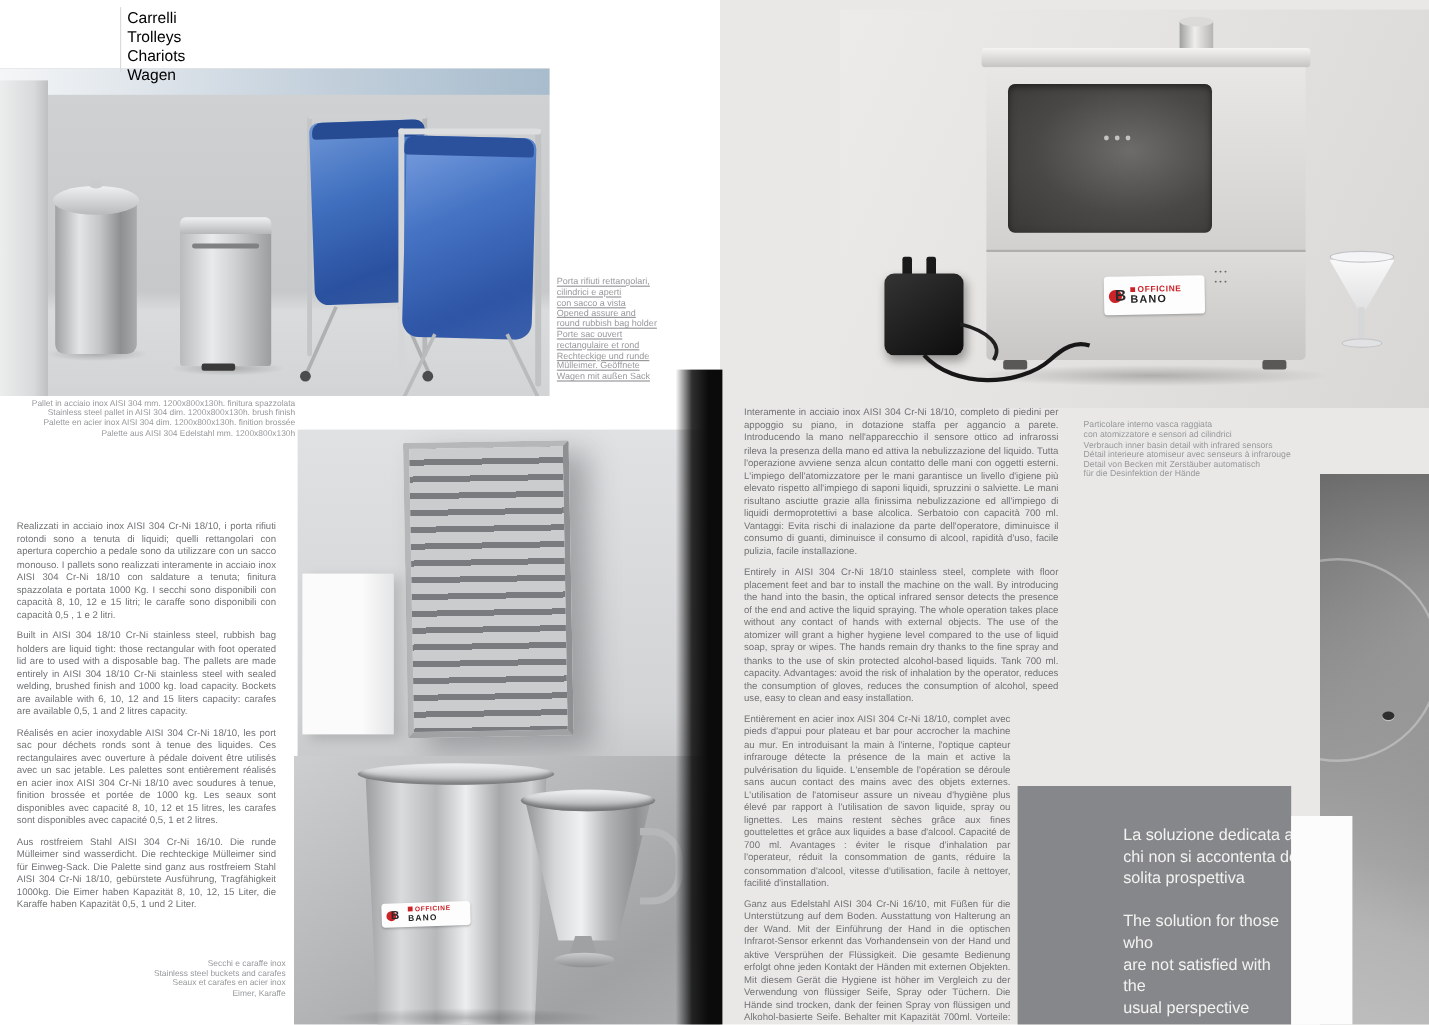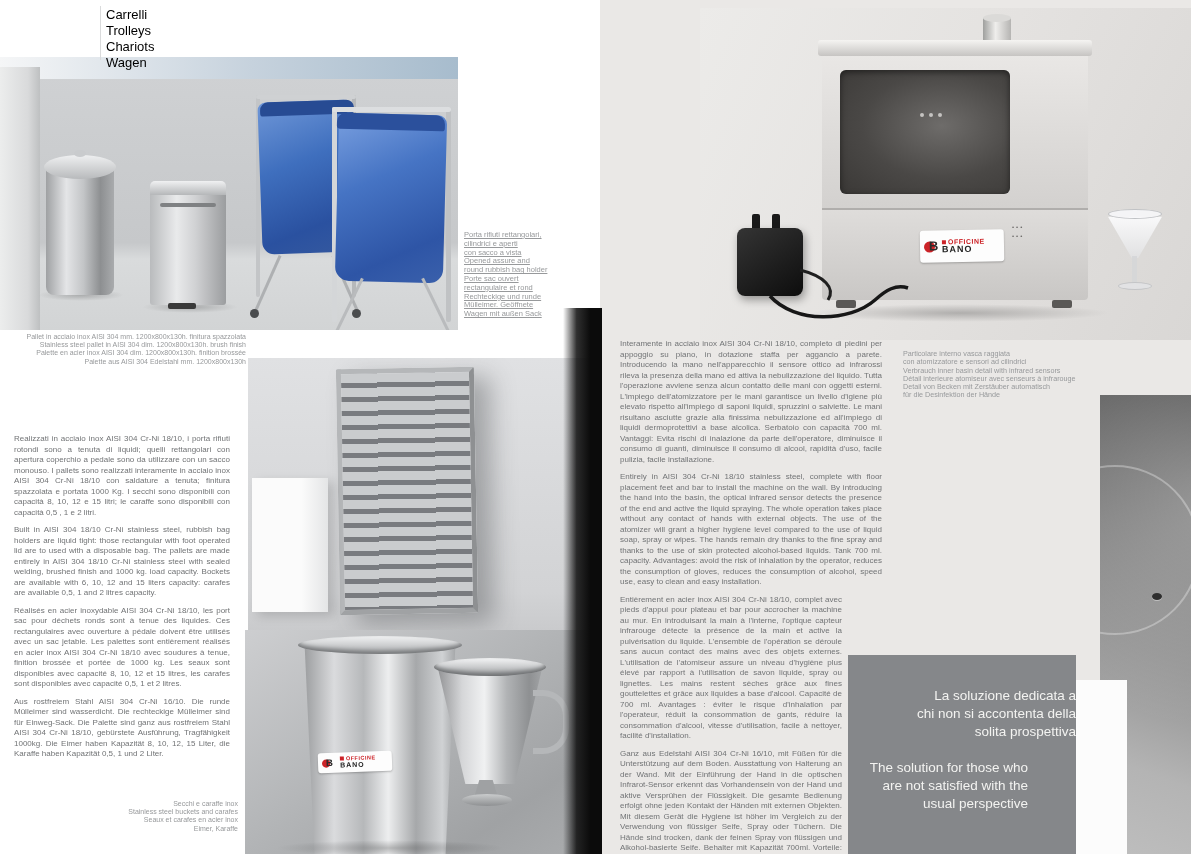--- a/index.html
+++ b/index.html
@@ -10,21 +10,21 @@
   .cap{font-size:7.5px;line-height:8.8px;color:#97999b;}
   .cap.right{text-align:right;}
   
   .bodycol p{font-size:8px;line-height:10.5px;color:#717375;text-align:justify;margin:0 16px 7px 0;}
   
   .logo-big{font-weight:bold;font-size:27px;line-height:21px;letter-spacing:-2px;color:#a3a5a7;}
   .logo-line{font-weight:bold;font-size:9px;letter-spacing:4px;color:#e9eaeb;
              text-shadow:0 1px 0 #4a4c4e,0 -1px 0 #9a9c9e;}
   .hdr-titles div{font-size:13px;line-height:16px;color:#000000;}
   
-  .quote div{font-size:13.5px;line-height:18px;color:#f3f3f1;text-align:right;}
+  .quote div{font-size:13.5px;line-height:18px;color:#f3f3f1;text-align:left;padding-left:44px;}
   
   .photo{overflow:hidden;}
   
   .sticker{background:#fdfdfd;border-radius:3px;box-shadow:0 1px 2px rgba(0,0,0,.25);
            display:flex;align-items:center;gap:3px;}
   .ob{position:relative;width:15px;height:15px;flex:0 0 auto;margin-left:4px;}
   .ob .o{position:absolute;left:0;top:2px;width:11px;height:11px;border-radius:50%;background:#cc2328;}
   .ob .b{position:absolute;left:5px;top:-1px;font-weight:bold;font-size:13px;color:#2b2b2b;}
   .brandtxt{line-height:1;}
   .brandtxt .off{color:#cc2328;font-weight:bold;font-size:7px;letter-spacing:.5px;}

